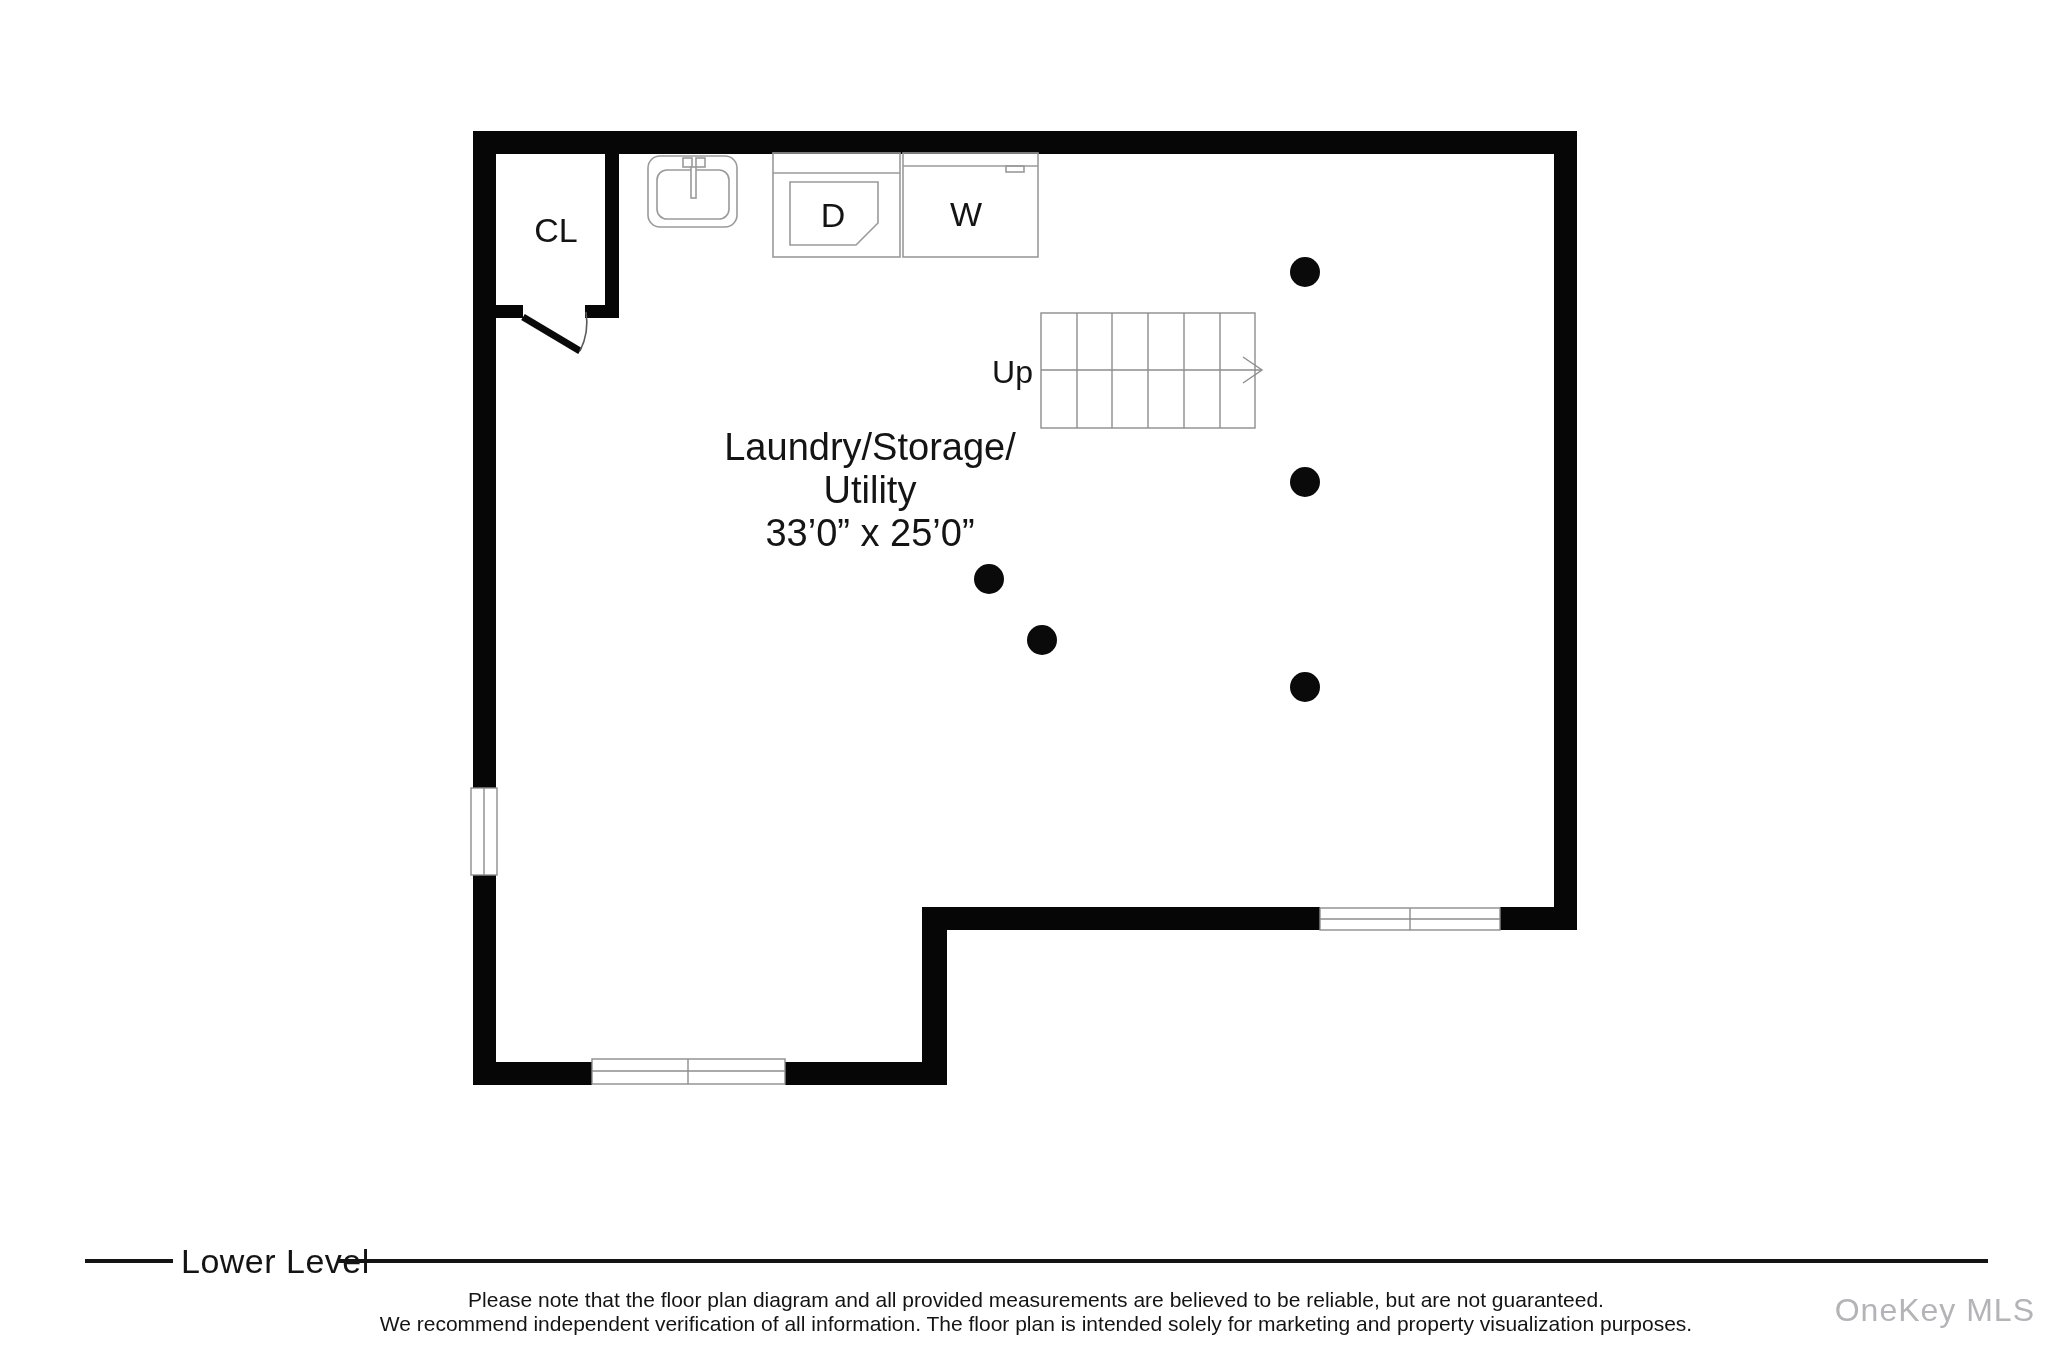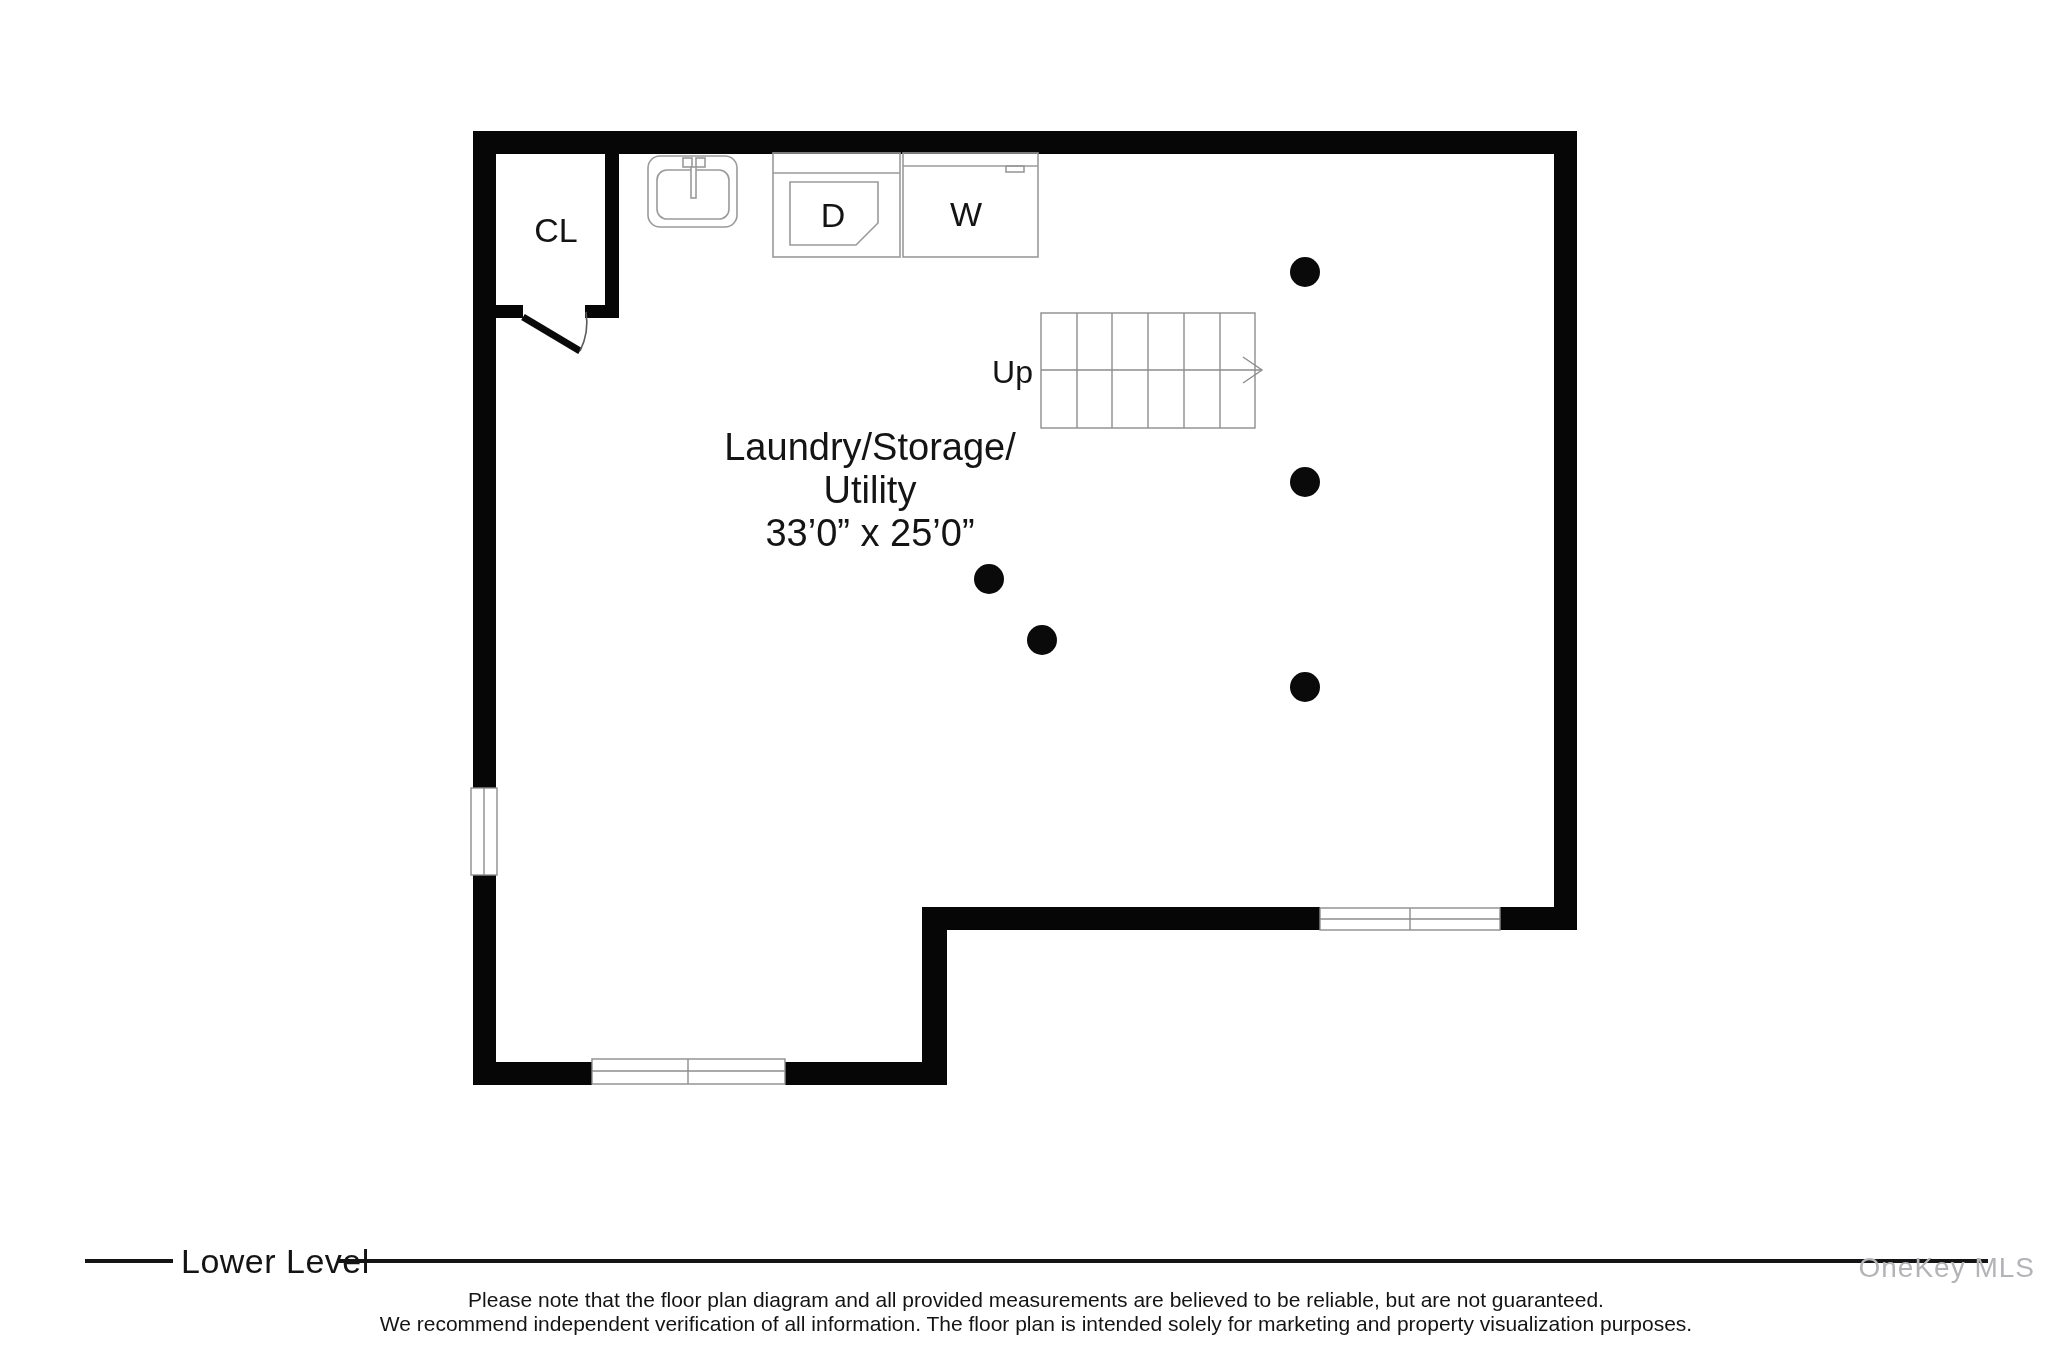--- a/index.html
+++ b/index.html
@@ -18,21 +18,21 @@
   .thin-line { stroke:#8d8d8d; stroke-width:1.4; fill:none; }
   .door-line { stroke:#0a0a0a; stroke-width:7; }
   .arc { stroke:#5a5a5a; stroke-width:1.6; fill:none; }
   .column-dot { fill:#0a0a0a; }
 
   .level-line { position:absolute; top:1259px; height:4px; background:#141414; }
   .level-line-left { left:85px; width:88px; }
   .level-line-right { left:338px; width:1650px; }
   .level-title { position:absolute; top:1242px; left:181px; font-size:34px; color:#141414; letter-spacing:0.5px; }
   .disclaimer { position:absolute; top:1288px; left:12px; width:2048px; text-align:center; font-size:21px; line-height:24px; color:#141414; }
-  .watermark { position:absolute; top:1252px; right:13px; font-size:28px; color:#b4b4b8; letter-spacing:1px; }
+  .watermark { position:absolute; top:1292px; right:13px; font-size:32px; color:#b4b4b8; letter-spacing:1px; }
 </style>
 </head>
 <body>
 
 <div id="screen">
 
   <svg class="plan-svg" width="2048" height="1250" viewBox="0 0 2048 1250">
 
     <g>
       <rect class="wall" x="473" y="131" width="1104" height="23"></rect>

